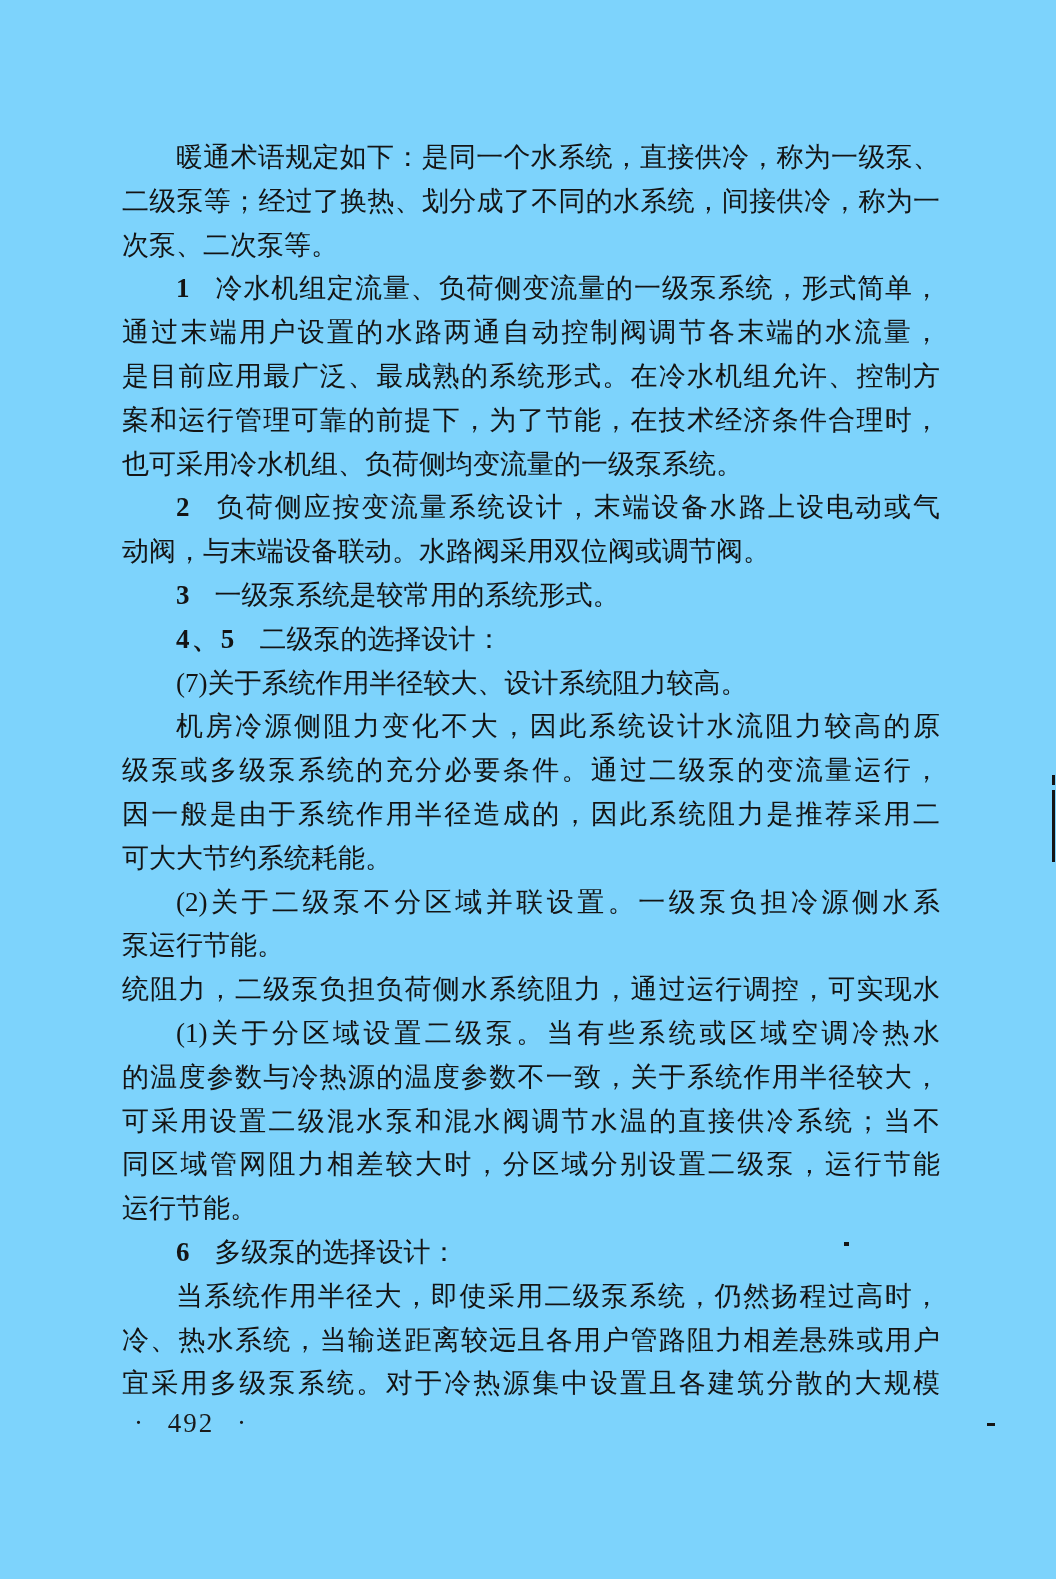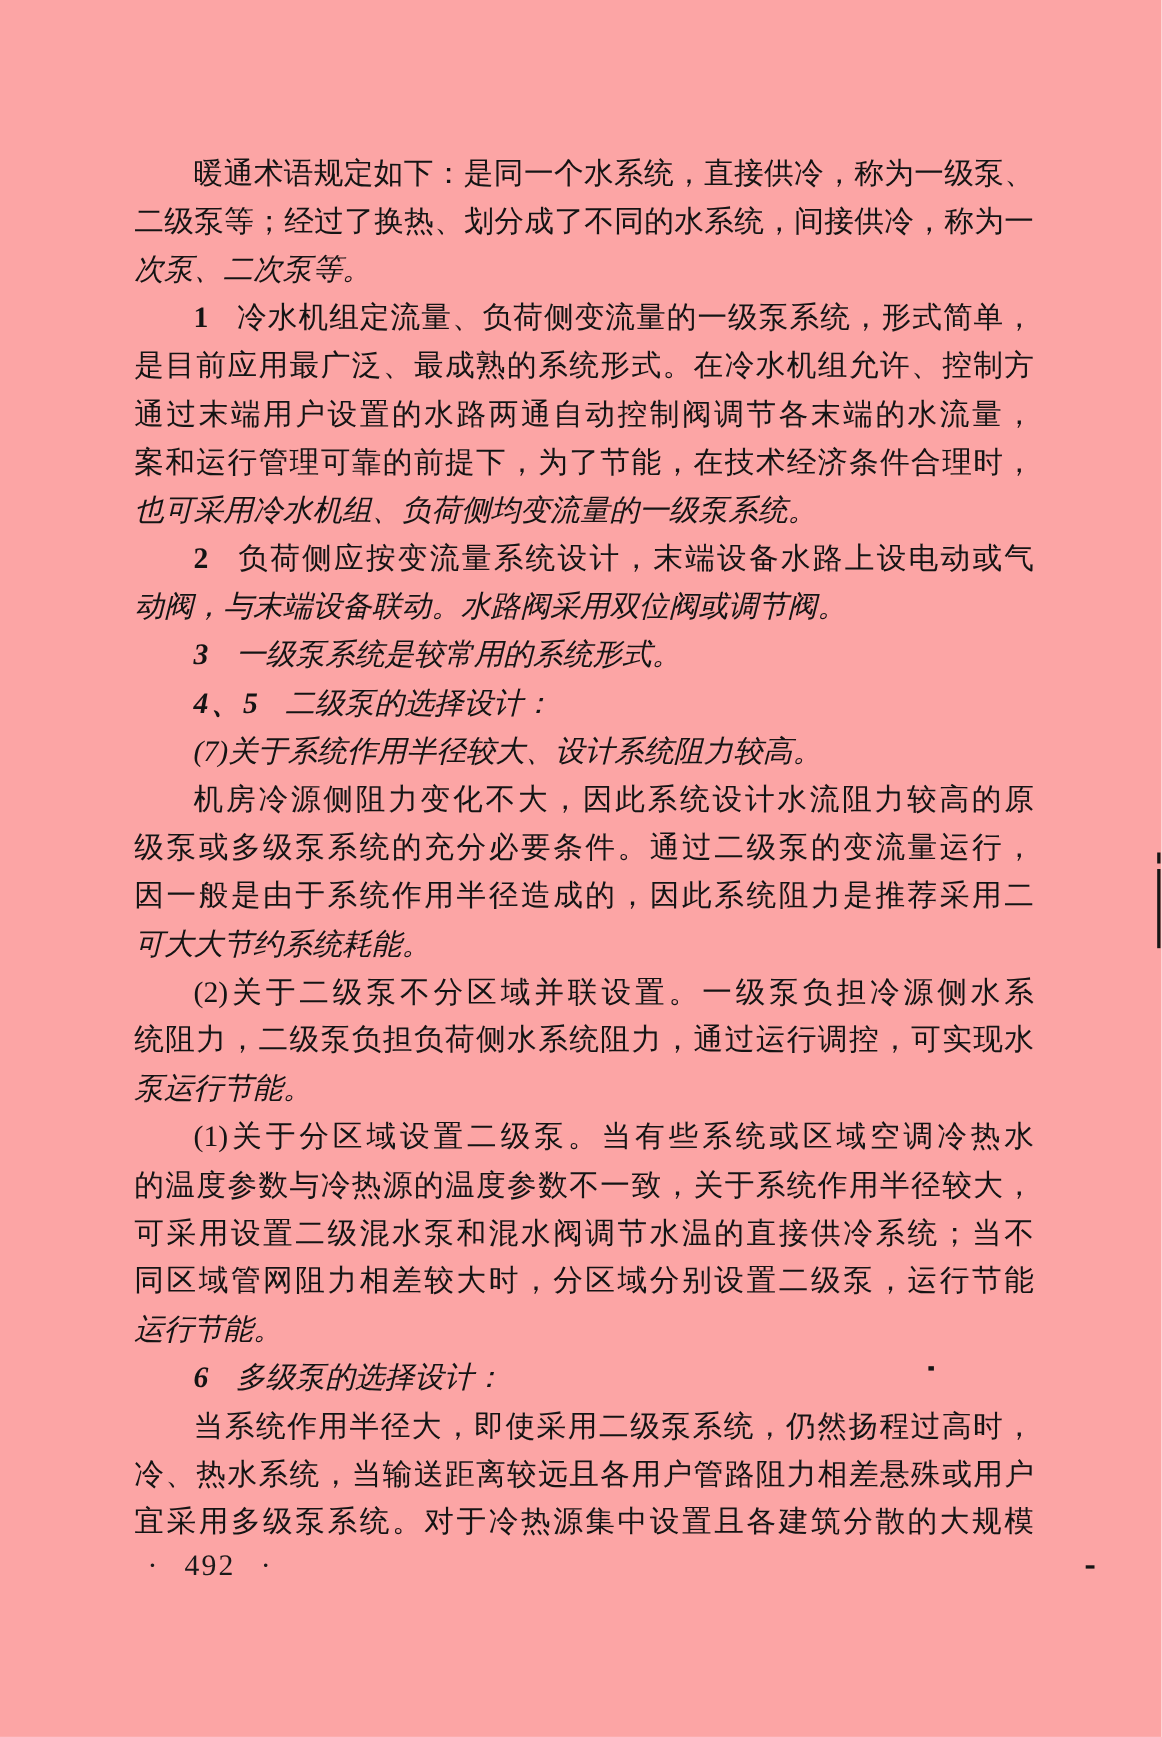--- a/index.html
+++ b/index.html
@@ -4,21 +4,21 @@
 <style>
   html, body {
     margin: 0;
     padding: 0;
     background: #ffffff;
   }
   .page {
     position: relative;
     width: 1056px;
     height: 1579px;
-    background: #fca5a5;
+    background: #7dd3fc;
     overflow: hidden;
     font-family: "Liberation Serif", "DejaVu Serif", serif;
     color: #141414;
   }
   .text-block {
     position: absolute;
     left: 122px;
     top: 136px;
     width: 818px;
   }
@@ -26,21 +26,20 @@
     font-size: 27px;
     line-height: 43.8px;
     height: 43.8px;
     text-align: justify;
     text-align-last: justify;
     white-space: normal;
   }
   .line.short {
     text-align: left;
     text-align-last: left;
-    font-style: italic;
   }
   .line.indent {
     text-indent: 2em;
   }
   .pnum {
     font-weight: 700;
     margin-right: 0.85em;
     letter-spacing: 0.08em;
   }
   .footer {
@@ -70,23 +69,23 @@
 
   <div class="text-block" id="text-block">
   <div class="line indent"><span class="ltext">暖通术语规定如下：是同一个水系统，直接供冷，称为一级泵、</span></div>
 
   <div class="line"><span class="ltext">二级泵等；经过了换热、划分成了不同的水系统，间接供冷，称为一</span></div>
 
   <div class="line short"><span class="ltext">次泵、二次泵等。</span></div>
 
   <div class="line indent"><span class="pnum">1</span><span class="ltext">冷水机组定流量、负荷侧变流量的一级泵系统，形式简单，</span></div>
 
+  <div class="line"><span class="ltext">通过末端用户设置的水路两通自动控制阀调节各末端的水流量，</span></div>
+
   <div class="line"><span class="ltext">是目前应用最广泛、最成熟的系统形式。在冷水机组允许、控制方</span></div>
-
-  <div class="line"><span class="ltext">通过末端用户设置的水路两通自动控制阀调节各末端的水流量，</span></div>
 
   <div class="line"><span class="ltext">案和运行管理可靠的前提下，为了节能，在技术经济条件合理时，</span></div>
 
   <div class="line short"><span class="ltext">也可采用冷水机组、负荷侧均变流量的一级泵系统。</span></div>
 
   <div class="line indent"><span class="pnum">2</span><span class="ltext">负荷侧应按变流量系统设计，末端设备水路上设电动或气</span></div>
 
   <div class="line short"><span class="ltext">动阀，与末端设备联动。水路阀采用双位阀或调节阀。</span></div>
 
   <div class="line indent short"><span class="pnum">3</span><span class="ltext">一级泵系统是较常用的系统形式。</span></div>
@@ -98,23 +97,23 @@
   <div class="line indent"><span class="ltext">机房冷源侧阻力变化不大，因此系统设计水流阻力较高的原</span></div>
 
   <div class="line"><span class="ltext">级泵或多级泵系统的充分必要条件。通过二级泵的变流量运行，</span></div>
 
   <div class="line"><span class="ltext">因一般是由于系统作用半径造成的，因此系统阻力是推荐采用二</span></div>
 
   <div class="line short"><span class="ltext">可大大节约系统耗能。</span></div>
 
   <div class="line indent"><span class="ltext">(2)关于二级泵不分区域并联设置。一级泵负担冷源侧水系</span></div>
 
+  <div class="line short"><span class="ltext">泵运行节能。</span></div>
+
   <div class="line"><span class="ltext">统阻力，二级泵负担负荷侧水系统阻力，通过运行调控，可实现水</span></div>
-
-  <div class="line short"><span class="ltext">泵运行节能。</span></div>
 
   <div class="line indent"><span class="ltext">(1)关于分区域设置二级泵。当有些系统或区域空调冷热水</span></div>
 
   <div class="line"><span class="ltext">的温度参数与冷热源的温度参数不一致，关于系统作用半径较大，</span></div>
 
   <div class="line"><span class="ltext">可采用设置二级混水泵和混水阀调节水温的直接供冷系统；当不</span></div>
 
   <div class="line"><span class="ltext">同区域管网阻力相差较大时，分区域分别设置二级泵，运行节能</span></div>
 
   <div class="line short"><span class="ltext">运行节能。</span></div>

